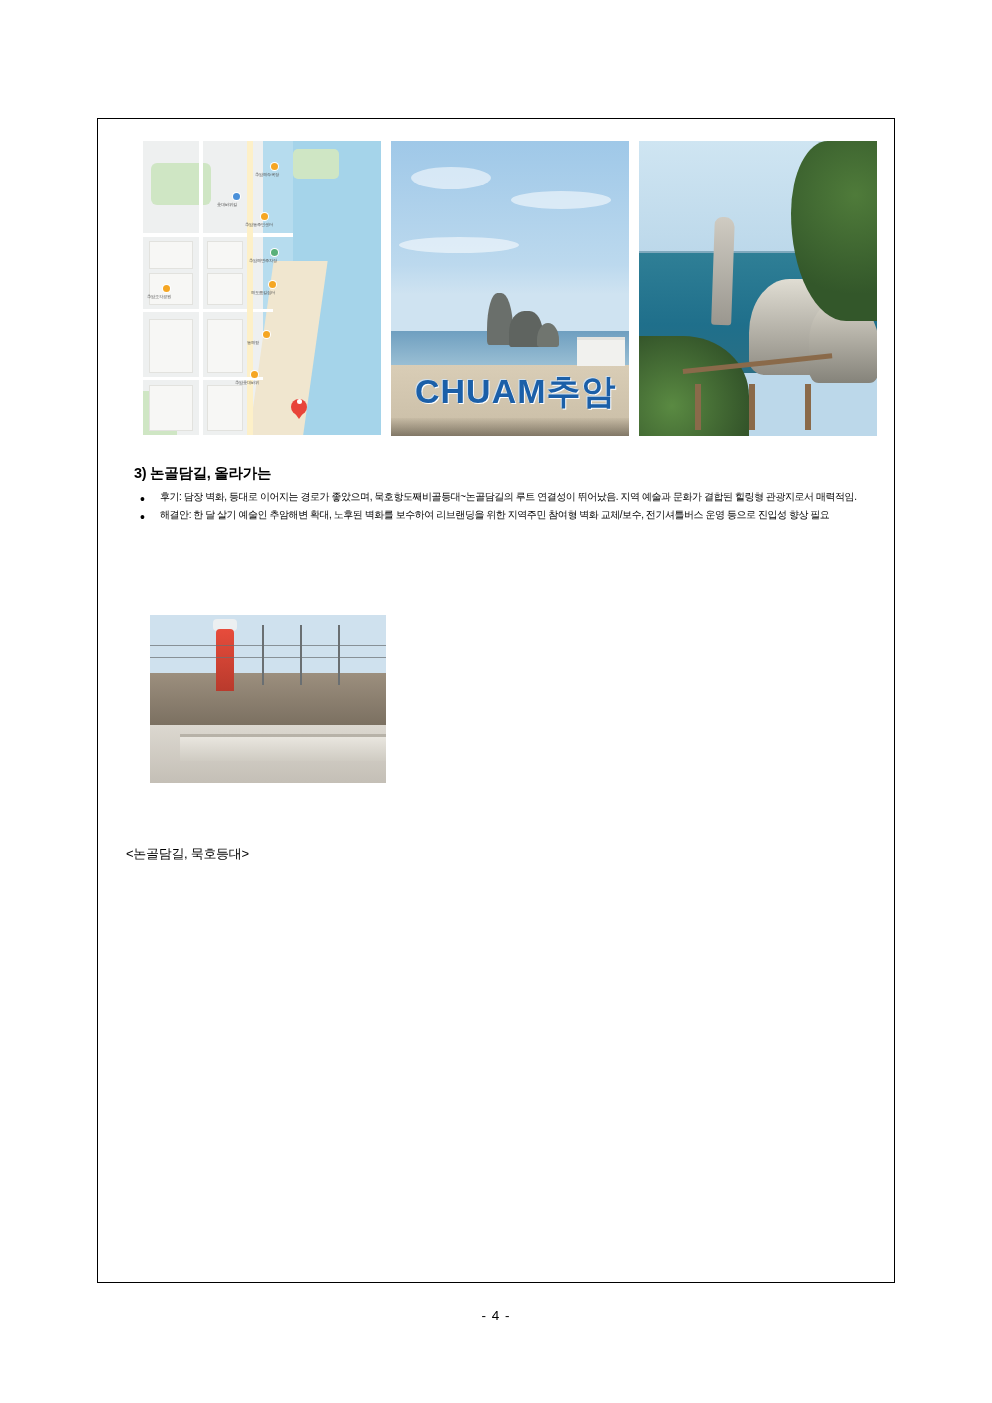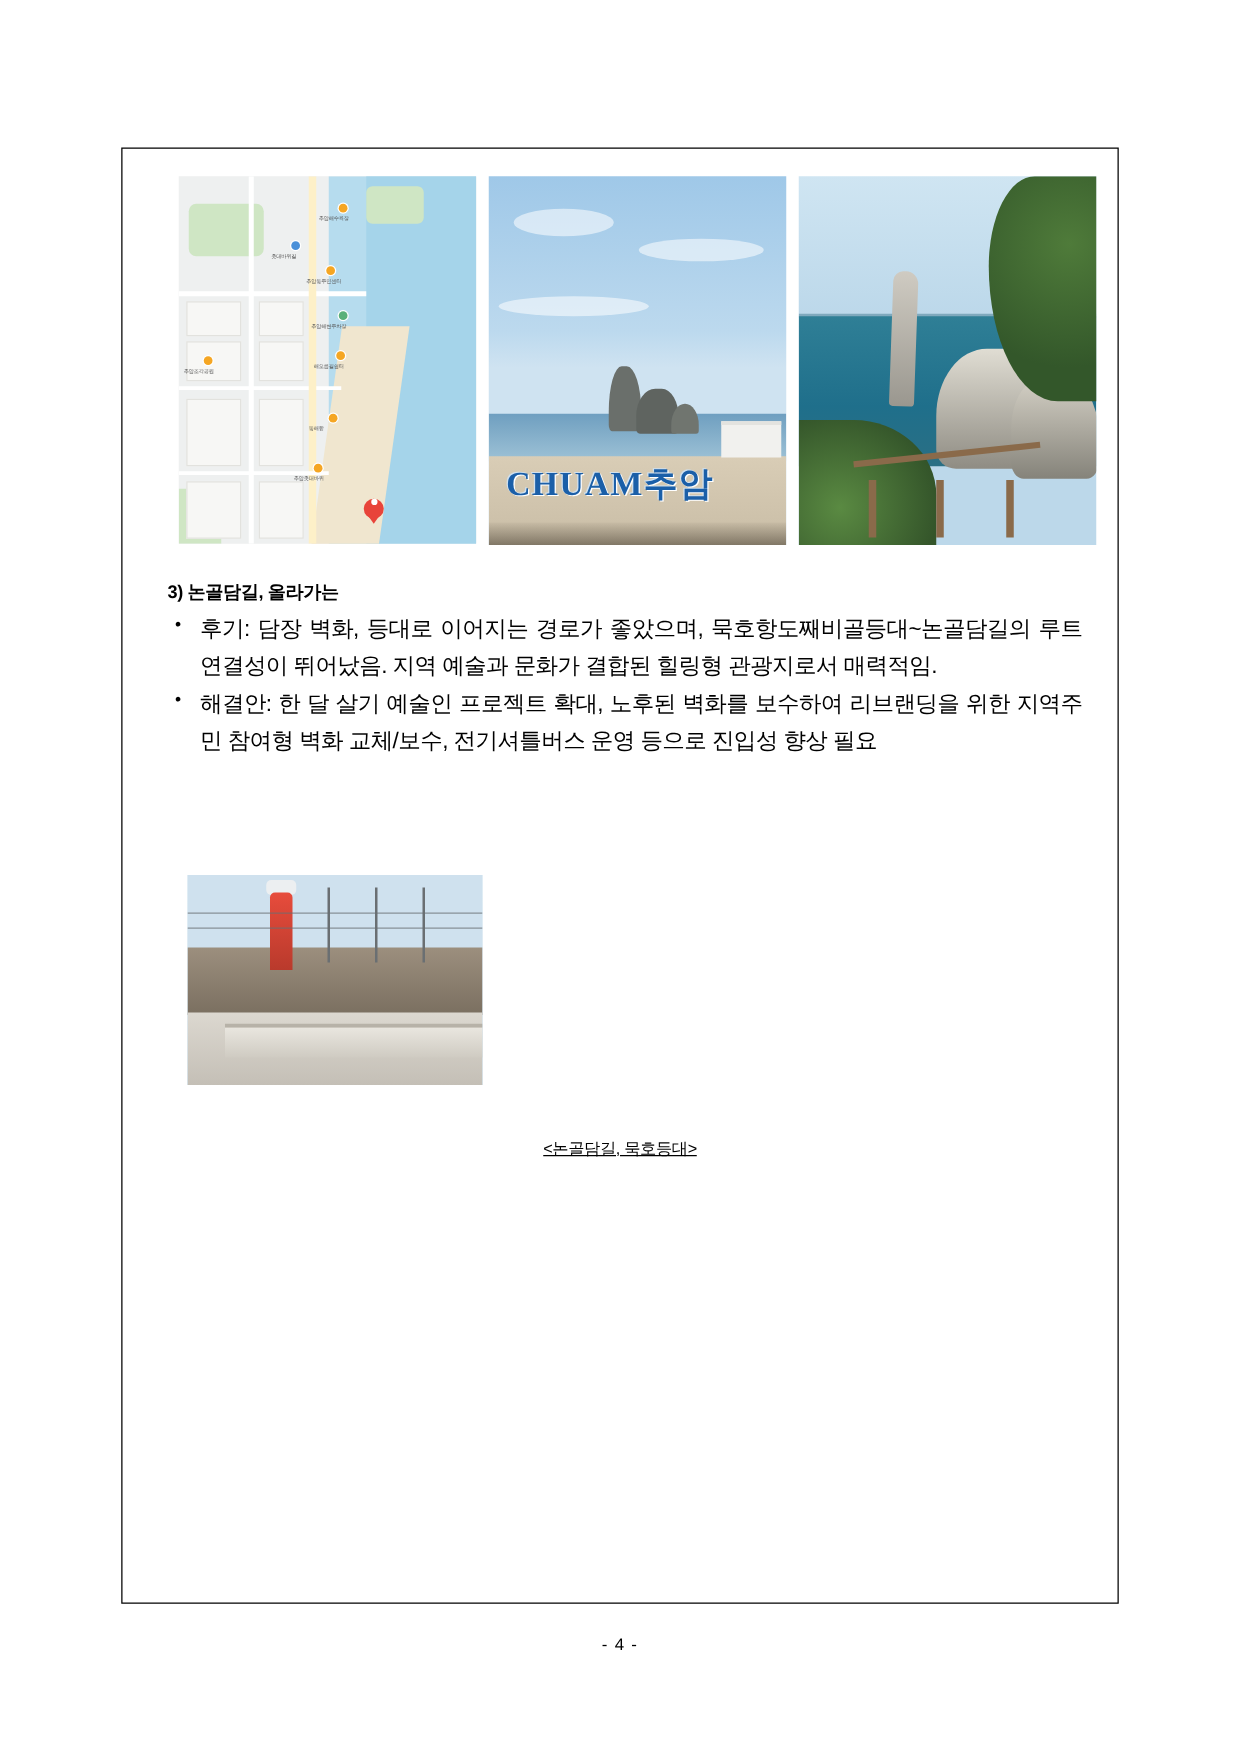--- a/index.html
+++ b/index.html
@@ -166,24 +166,24 @@
     width: 22px; height: 24px; background: #70756f;
     border-radius: 50% 50% 10% 10% / 70% 70% 10% 10%;
   }
   .ph-chuam .tent {
     position: absolute; right: 4px; top: 196px;
     width: 48px; height: 26px; background: #f1f1ee;
     border-top: 3px solid #e3e3df;
   }
   .ph-chuam .signword {
     position: absolute;
-    left: 14px; top: 228px;
-    font-size: 27px;
+    left: 24px; top: 228px;
+    font-size: 34px;
     font-weight: 700;
-    font-family: Liberation Serif, serif;
+    font-family: Liberation Sans, sans-serif;
     color: #1b5fa8;
     letter-spacing: 1px;
     text-shadow: 1px 1px 0 #fff, -1px -1px 0 #cfe0ef;
   }
   .ph-chuam .fgdark {
     position: absolute; left: 0; bottom: 0; width: 100%; height: 18px;
     background: linear-gradient(rgba(90,80,65,.05), rgba(70,62,50,.55));
   }
 
   
@@ -245,21 +245,21 @@
     margin: 28px 0 6px 8px;
     font-size: 14.5px;
     font-weight: bold;
     letter-spacing: -0.3px;
   }
   .bullets { margin: 0; padding: 0; list-style: none; }
   .bullets li {
     position: relative;
     padding-left: 34px;
     margin-bottom: 2px;
-    font-size: 18px;
+    font-size: 10px;
     line-height: 1.62;
     text-align: justify;
     letter-spacing: -0.45px;
   }
   .bullets li:before {
     content: "•";
     position: absolute;
     left: 14px;
     top: -1px;
     font-size: 14px;
@@ -394,25 +394,24 @@
     background: #8a4f33; border-radius: 3px;
     box-shadow: inset 0 6px 0 #a8664a;
   }
   .ph-mukho .railing {
     position: absolute; right: 0; top: 104px; width: 38px; height: 62px;
     background: repeating-linear-gradient(90deg, #6b7b6a 0 3px, transparent 3px 12px);
     border-top: 3px solid #6b7b6a;
   }
 
   .cap-center {
-    text-align: center;
+    text-align: left;
     font-size: 13px;
-    margin-top: 42px;
+    margin-top: 62px;
     letter-spacing: -0.3px;
-    text-decoration: underline;
   }
   .cap-chuam {
     text-align: center;
     font-size: 13px;
     margin-top: 6px;
     margin-left: 120px;
     letter-spacing: -0.3px;
   }
   .page-number {
     position: absolute;
@@ -523,21 +522,21 @@
     <div class="section-title">
       <span>3)</span>
       <span>논골담길, 올라가는</span>
     </div>
 
     <ul class="bullets">
       <li>
         <span class="b-label">후기:</span><span> 담장 벽화, 등대로 이어지는 경로가 좋았으며, 묵호항도째비골등대~논골담길의 루트 연결성이 뛰어났음. 지역 예술과 문화가 결합된 힐링형 관광지로서 매력적임.</span>
       </li>
       <li>
-        <span class="b-label">해결안:</span><span> 한 달 살기 예술인 프로젝트 확대, 노후된 벽화를 보수하여 리브랜딩을 위한 지역주민 참여형 벽화 교체/보수, 전기셔틀버스 운영 등으로 진입성 향상 필요</span>
+        <span class="b-label">해결안:</span><span> 한 달 살기 예술인 추암해변 확대, 노후된 벽화를 보수하여 리브랜딩을 위한 지역주민 참여형 벽화 교체/보수, 전기셔틀버스 운영 등으로 진입성 향상 필요</span>
       </li>
     </ul>
 
     <div class="img-row2">
 
 
       <div class="ph ph-port">
         <div class="sky"></div>
         <div class="buildings"></div>
         <div class="lightTop"></div>

